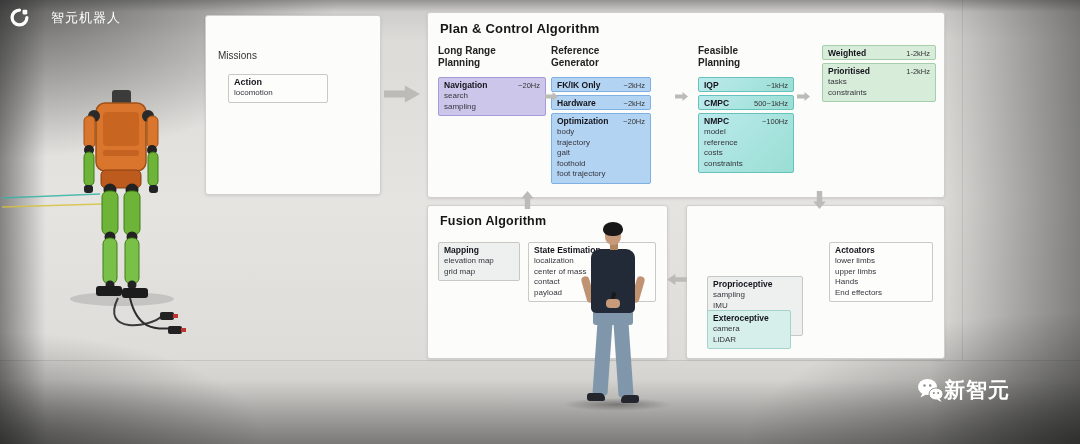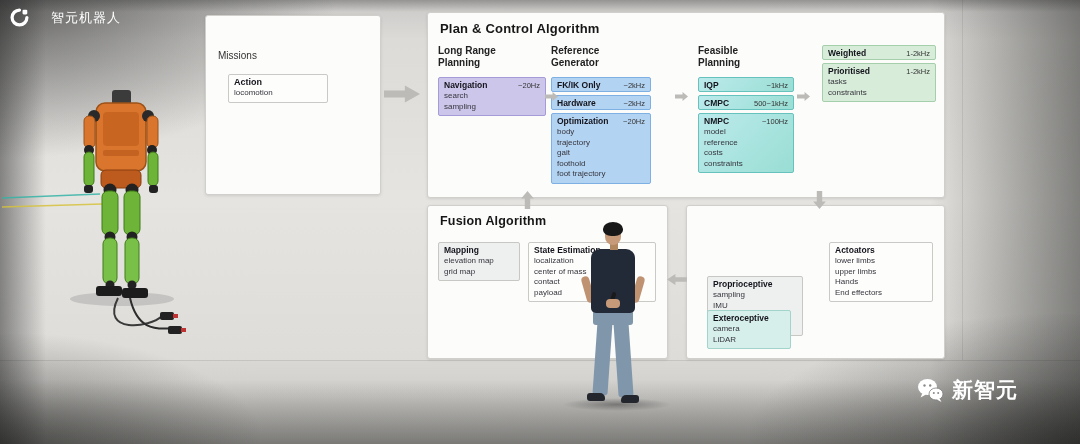--- a/index.html
+++ b/index.html
@@ -60,21 +60,21 @@
   
   .arrow { position:absolute; background:#bcbbb8; z-index:11; filter:drop-shadow(0 1px 1px rgba(0,0,0,.12)); }
   .ar-r { clip-path:polygon(0 32%,58% 32%,58% 8%,100% 50%,58% 92%,58% 68%,0 68%); }
   .ar-l { clip-path:polygon(100% 32%,42% 32%,42% 8%,0 50%,42% 92%,42% 68%,100% 68%); }
   .ar-u { clip-path:polygon(50% 0,92% 42%,68% 42%,68% 100%,32% 100%,32% 42%,8% 42%); }
   .ar-d { clip-path:polygon(32% 0,68% 0,68% 58%,92% 58%,50% 100%,8% 58%,32% 58%); }
 
   
   .logo { position:absolute; left:10px; top:8px; display:flex; align-items:center; gap:22px; z-index:25; }
   .logo-text { color:#fff; font-size:13px; font-weight:500; letter-spacing:1px; }
-  .wm { position:absolute; left:916px; top:376px; display:flex; align-items:center; gap:8px; z-index:25; }
+  .wm { position:absolute; left:916px; top:376px; display:flex; align-items:center; z-index:25; }
   .wm-text { color:#fff; font-size:21px; font-weight:700; letter-spacing:1px; }
 
   
   .person { position:absolute; left:570px; top:222px; width:95px; height:190px; z-index:20; }
   .person > div { position:absolute; }
   .p-shadow { left:-8px; top:176px; width:110px; height:13px; border-radius:50%;
     background:radial-gradient(ellipse, rgba(0,0,0,.32), rgba(0,0,0,0) 70%); }
   .p-hair { left:33px; top:0; width:20px; height:14px; border-radius:50% 50% 42% 42%; background:#181818; }
   .p-face { left:35px; top:5px; width:16px; height:18px; border-radius:46%; background:#c79b7a; }
   .p-neck { left:40px; top:21px; width:8px; height:7px; background:#b0875f; }

